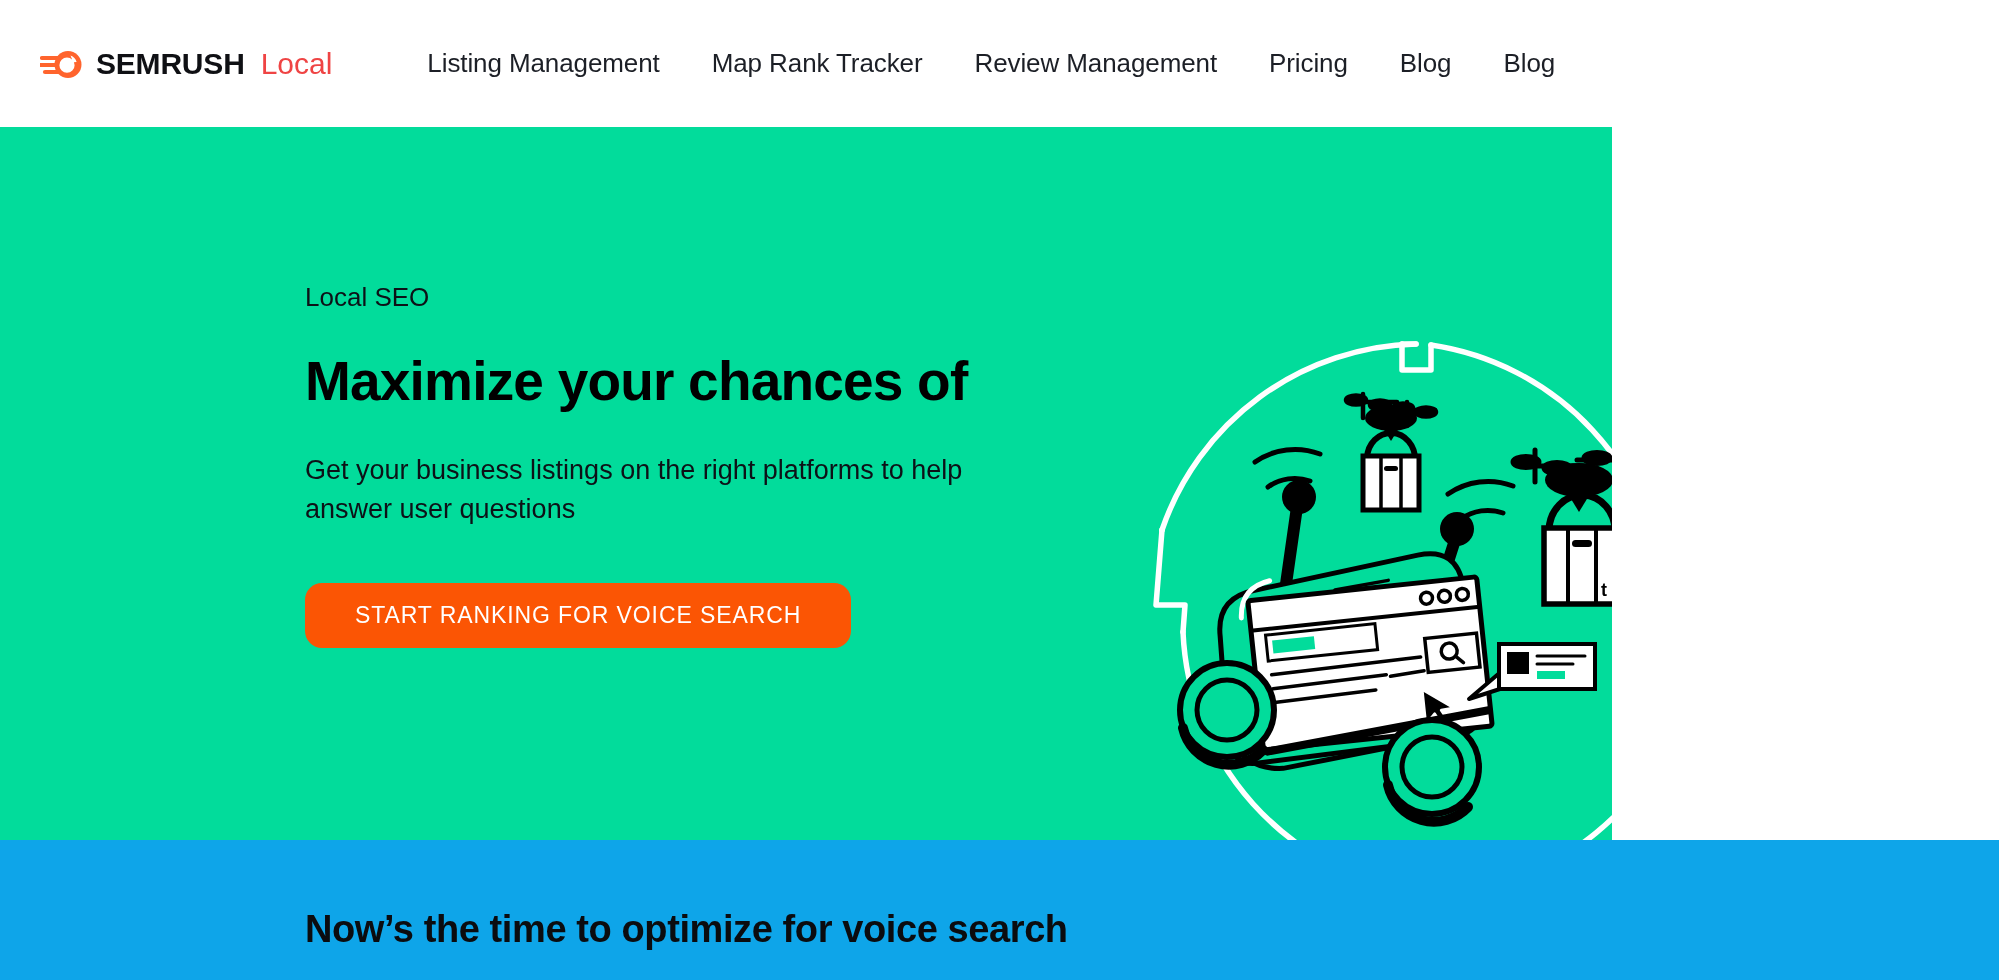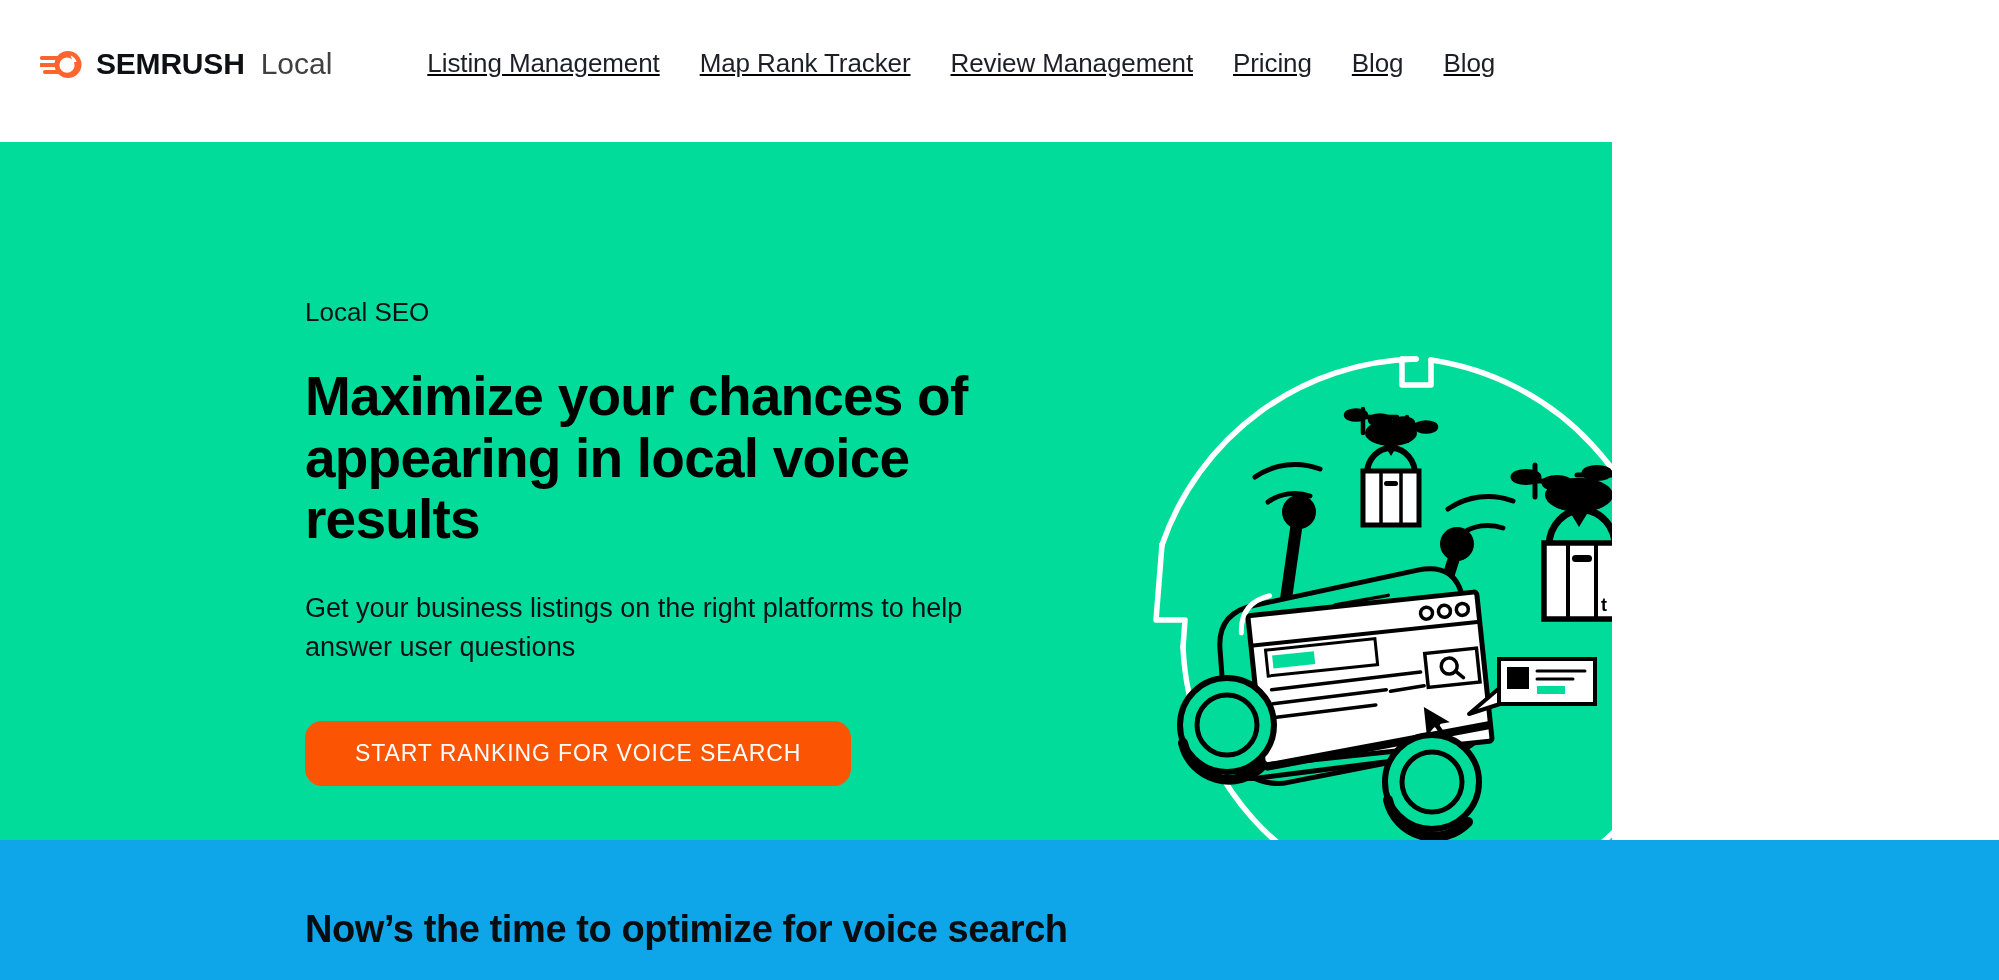--- a/index.html
+++ b/index.html
@@ -39,49 +39,48 @@
     font-weight:bold;
     letter-spacing:-0.2px;
     color:#0f1014;
     line-height:1;
     white-space:nowrap;
   }
 
   .brand-sub {
     font-size:30px;
     font-weight:400;
-    color:#404040;
+    color:#ef4444;
     line-height:1;
     margin-left:5px;
     white-space:nowrap;
   }
 
   .main-nav {
     display:flex;
     align-items:center;
     margin-left:95px;
-    gap:0;
-    text-decoration:underline;
+    gap:12px;
   }
 
   .nav-link {
     font-size:26px;
     color:#1c1f26;
     text-decoration:none;
     white-space:nowrap;
     padding:6px 0;
     margin-right:40px;
     letter-spacing:-0.1px;
   }
   .nav-link:last-child { margin-right:0; }
 
   
   .hero {
     position:absolute;
-    top:142px; left:0;
+    top:127px; left:0;
     width:1612px;
     height:713px;
     background:#02dc9b;
     overflow:hidden;
   }
 
   .hero-copy {
     position:absolute;
     left:305px;
     top:155px;
@@ -193,21 +192,20 @@
   </nav>
 
 </header>
 
 <section class="hero">
 
   <div class="hero-copy">
     <div class="eyebrow">Local SEO</div>
     <h1 class="hero-title">
       <span>Maximize your chances of</span><br>
-      <span>appearing in local voice results</span>
     </h1>
     <p class="hero-sub">Get your business listings on the right platforms to help answer user questions</p>
     <button class="cta-button">START RANKING FOR VOICE SEARCH</button>
   </div>
 
   <div class="hero-art">
     <svg viewBox="0 0 575 575" xmlns="http://www.w3.org/2000/svg">
 
       <g fill="none" stroke="#ffffff" stroke-width="5.5" stroke-linejoin="round" stroke-linecap="round">
         <path d="M287 12

